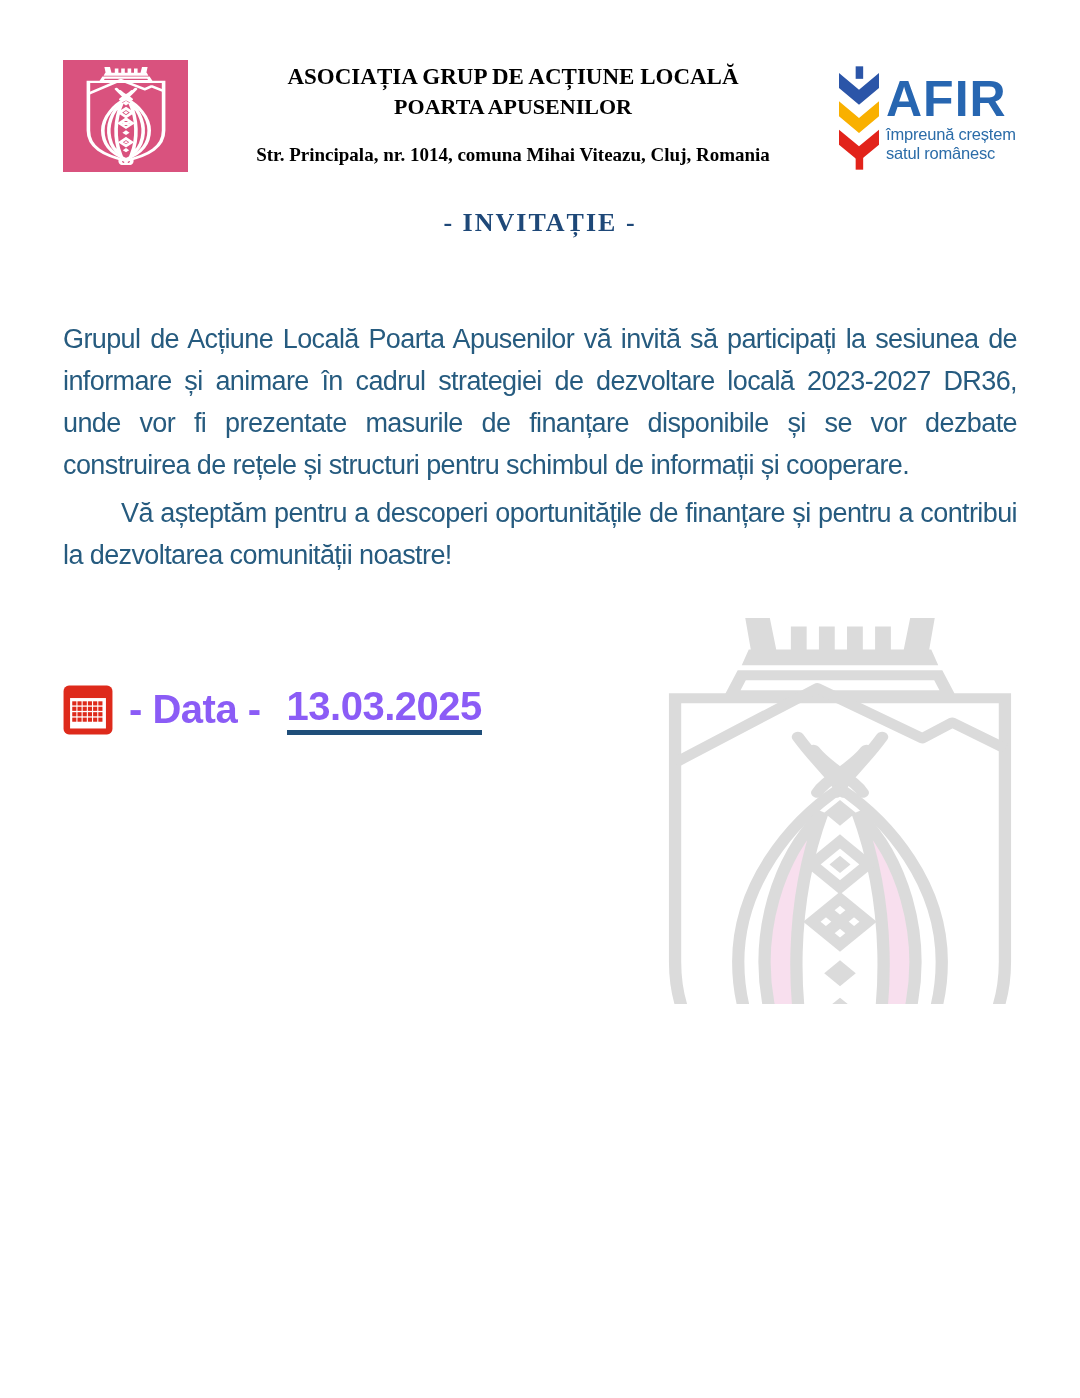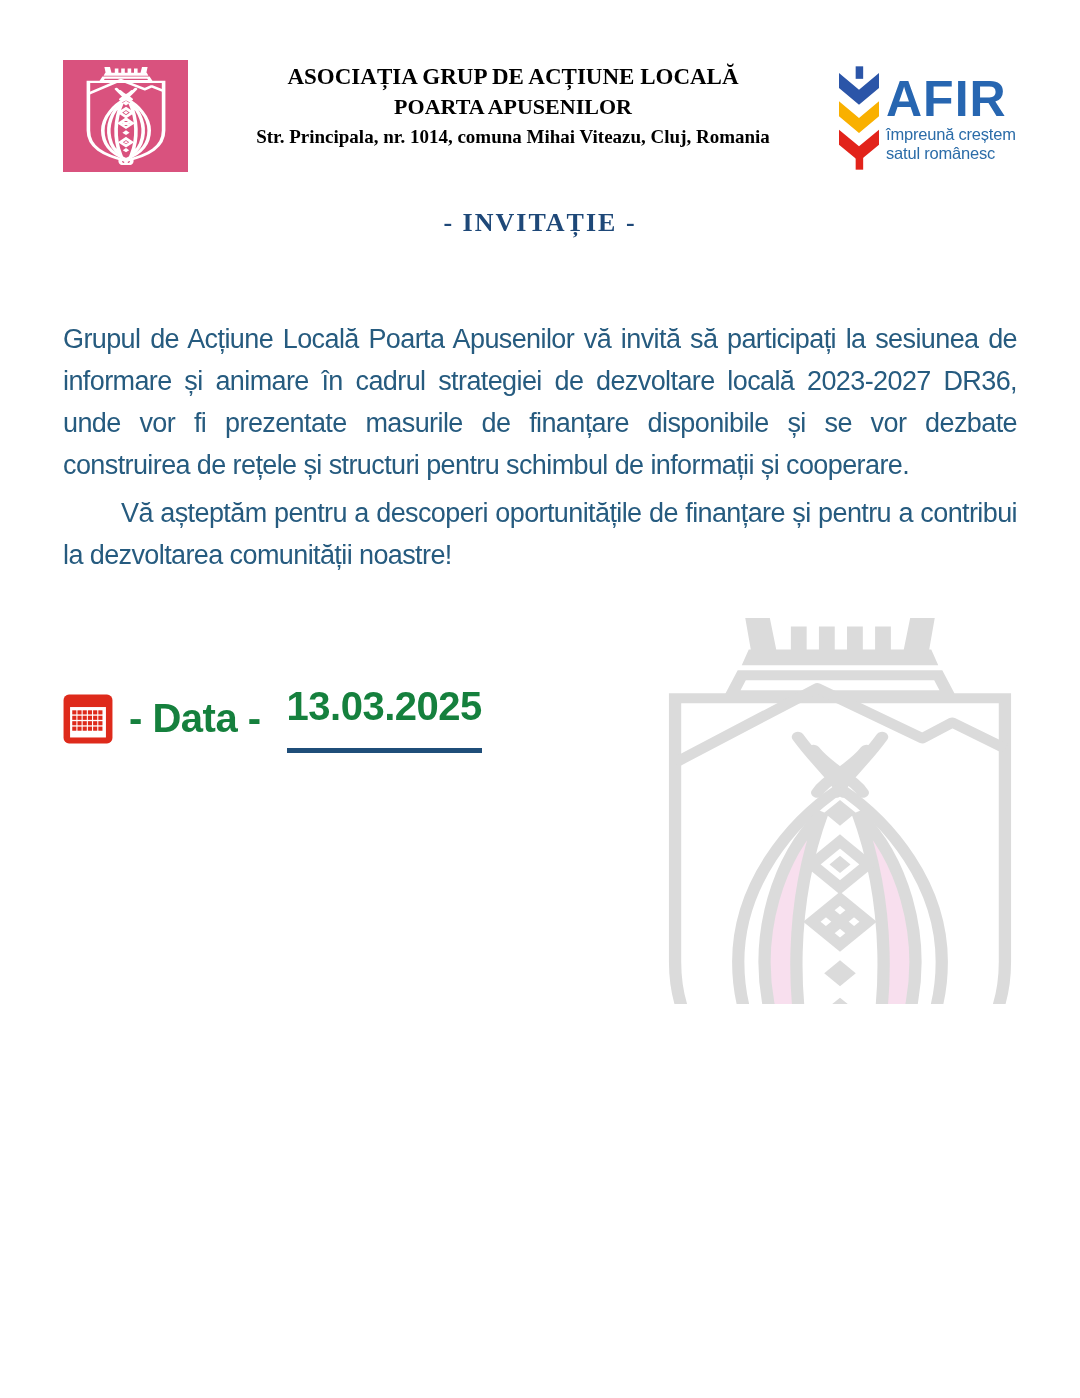--- a/index.html
+++ b/index.html
@@ -17,21 +17,21 @@
   }
   .coa-logo{--coa-line:#ffffff;--coa-petal:rgba(0,0,0,0);--coa-sw:9;}
   .coa-watermark{--coa-line:#DBDBDB;--coa-petal:#F8DFEE;--coa-sw:7;}
 
   .header-center{
     flex:1;text-align:center;font-family:"Liberation Serif",serif;font-weight:bold;
     color:#000;padding:2px 6px 0 10px;line-height:1.28;
   }
   .org1{font-size:23px;}
   .org2{font-size:22px;margin-top:2px;}
-  .addr{font-size:19px;margin-top:3px;}
+  .addr{font-size:19px;margin-top:21px;}
   .phone{font-size:19px;}
   .email-link{color:#0000EE;text-decoration:underline;font-weight:bold;}
 
   .afir{flex:none;display:flex;align-items:center;gap:2px;margin-top:4px;width:188px;}
   .afir-text{display:flex;flex-direction:column;}
   .afir-name{font-size:50px;font-weight:bold;color:#2766B1;line-height:1.05;letter-spacing:1px;}
   .afir-tag{font-size:16.5px;color:#2B6CA8;line-height:1.15;letter-spacing:-0.2px;}
 
   
   .title{
@@ -42,26 +42,26 @@
   
   .body-text{
     margin:80px 63px 15px 63px;font-size:27px;line-height:42px;color:#265B7F;
     text-align:justify;letter-spacing:-0.6px;
   }
   .body-text p{margin:0;}
   .body-text p.indent{text-indent:58px;margin-top:6px;}
 
   
   .detail{
-    position:absolute;left:63px;color:#15803d;font-weight:bold;font-size:40px;
+    position:absolute;left:63px;color:#8b5cf6;font-weight:bold;font-size:40px;
     letter-spacing:-0.5px;z-index:2;text-align:right;
   }
   .detail-line{display:flex;align-items:center;}
   .detail .icon{flex:none;margin-right:16px;display:flex;align-items:center;}
-  .u{border-bottom:5px solid #1F4E79;padding-bottom:19px;}
+  .u{border-bottom:5px solid #1F4E79;padding-bottom:1px;}
   .row-data{top:684px;}
   .row-data .value{margin-left:26px;}
   .row-loc{top:848px;}
   .row-loc .value{margin-left:12px;}
   .loc-line2{margin-top:18px;padding-left:232px;display:flex;align-items:center;}
   .loc-line2 .dash{margin-right:14px;}
   .row-ora{top:1072px;}
   .row-ora .value{margin-left:28px;}
 
   

